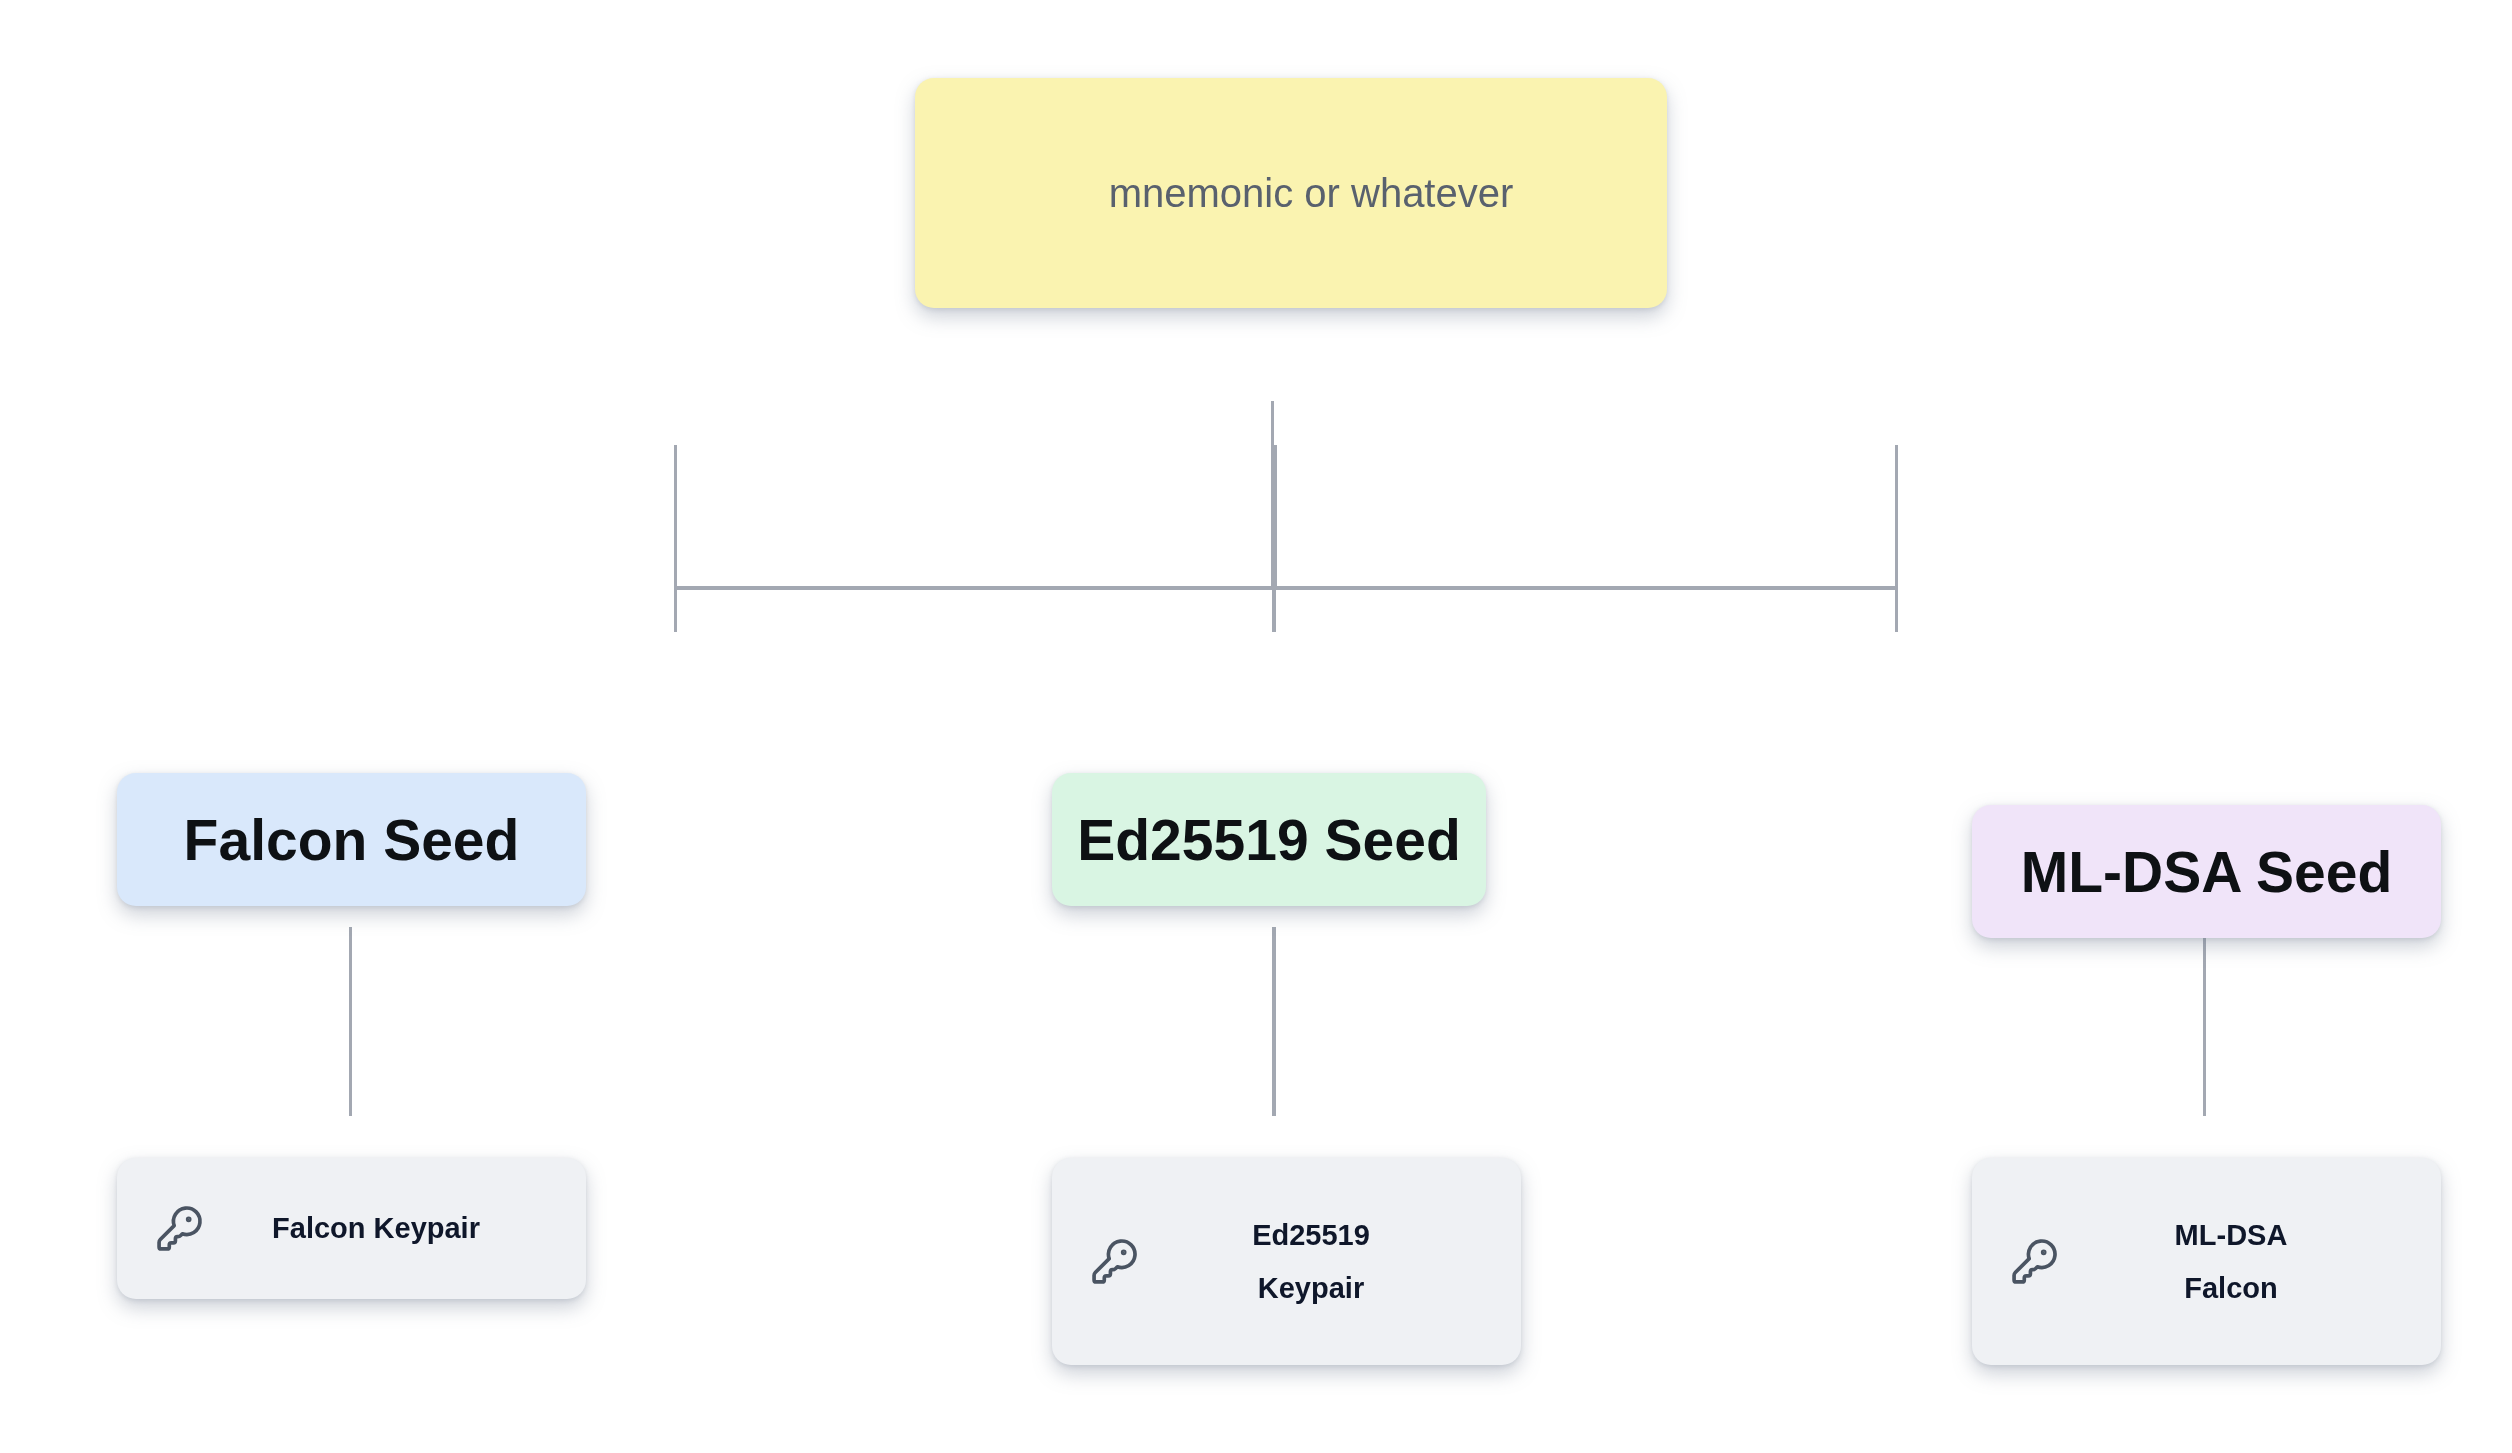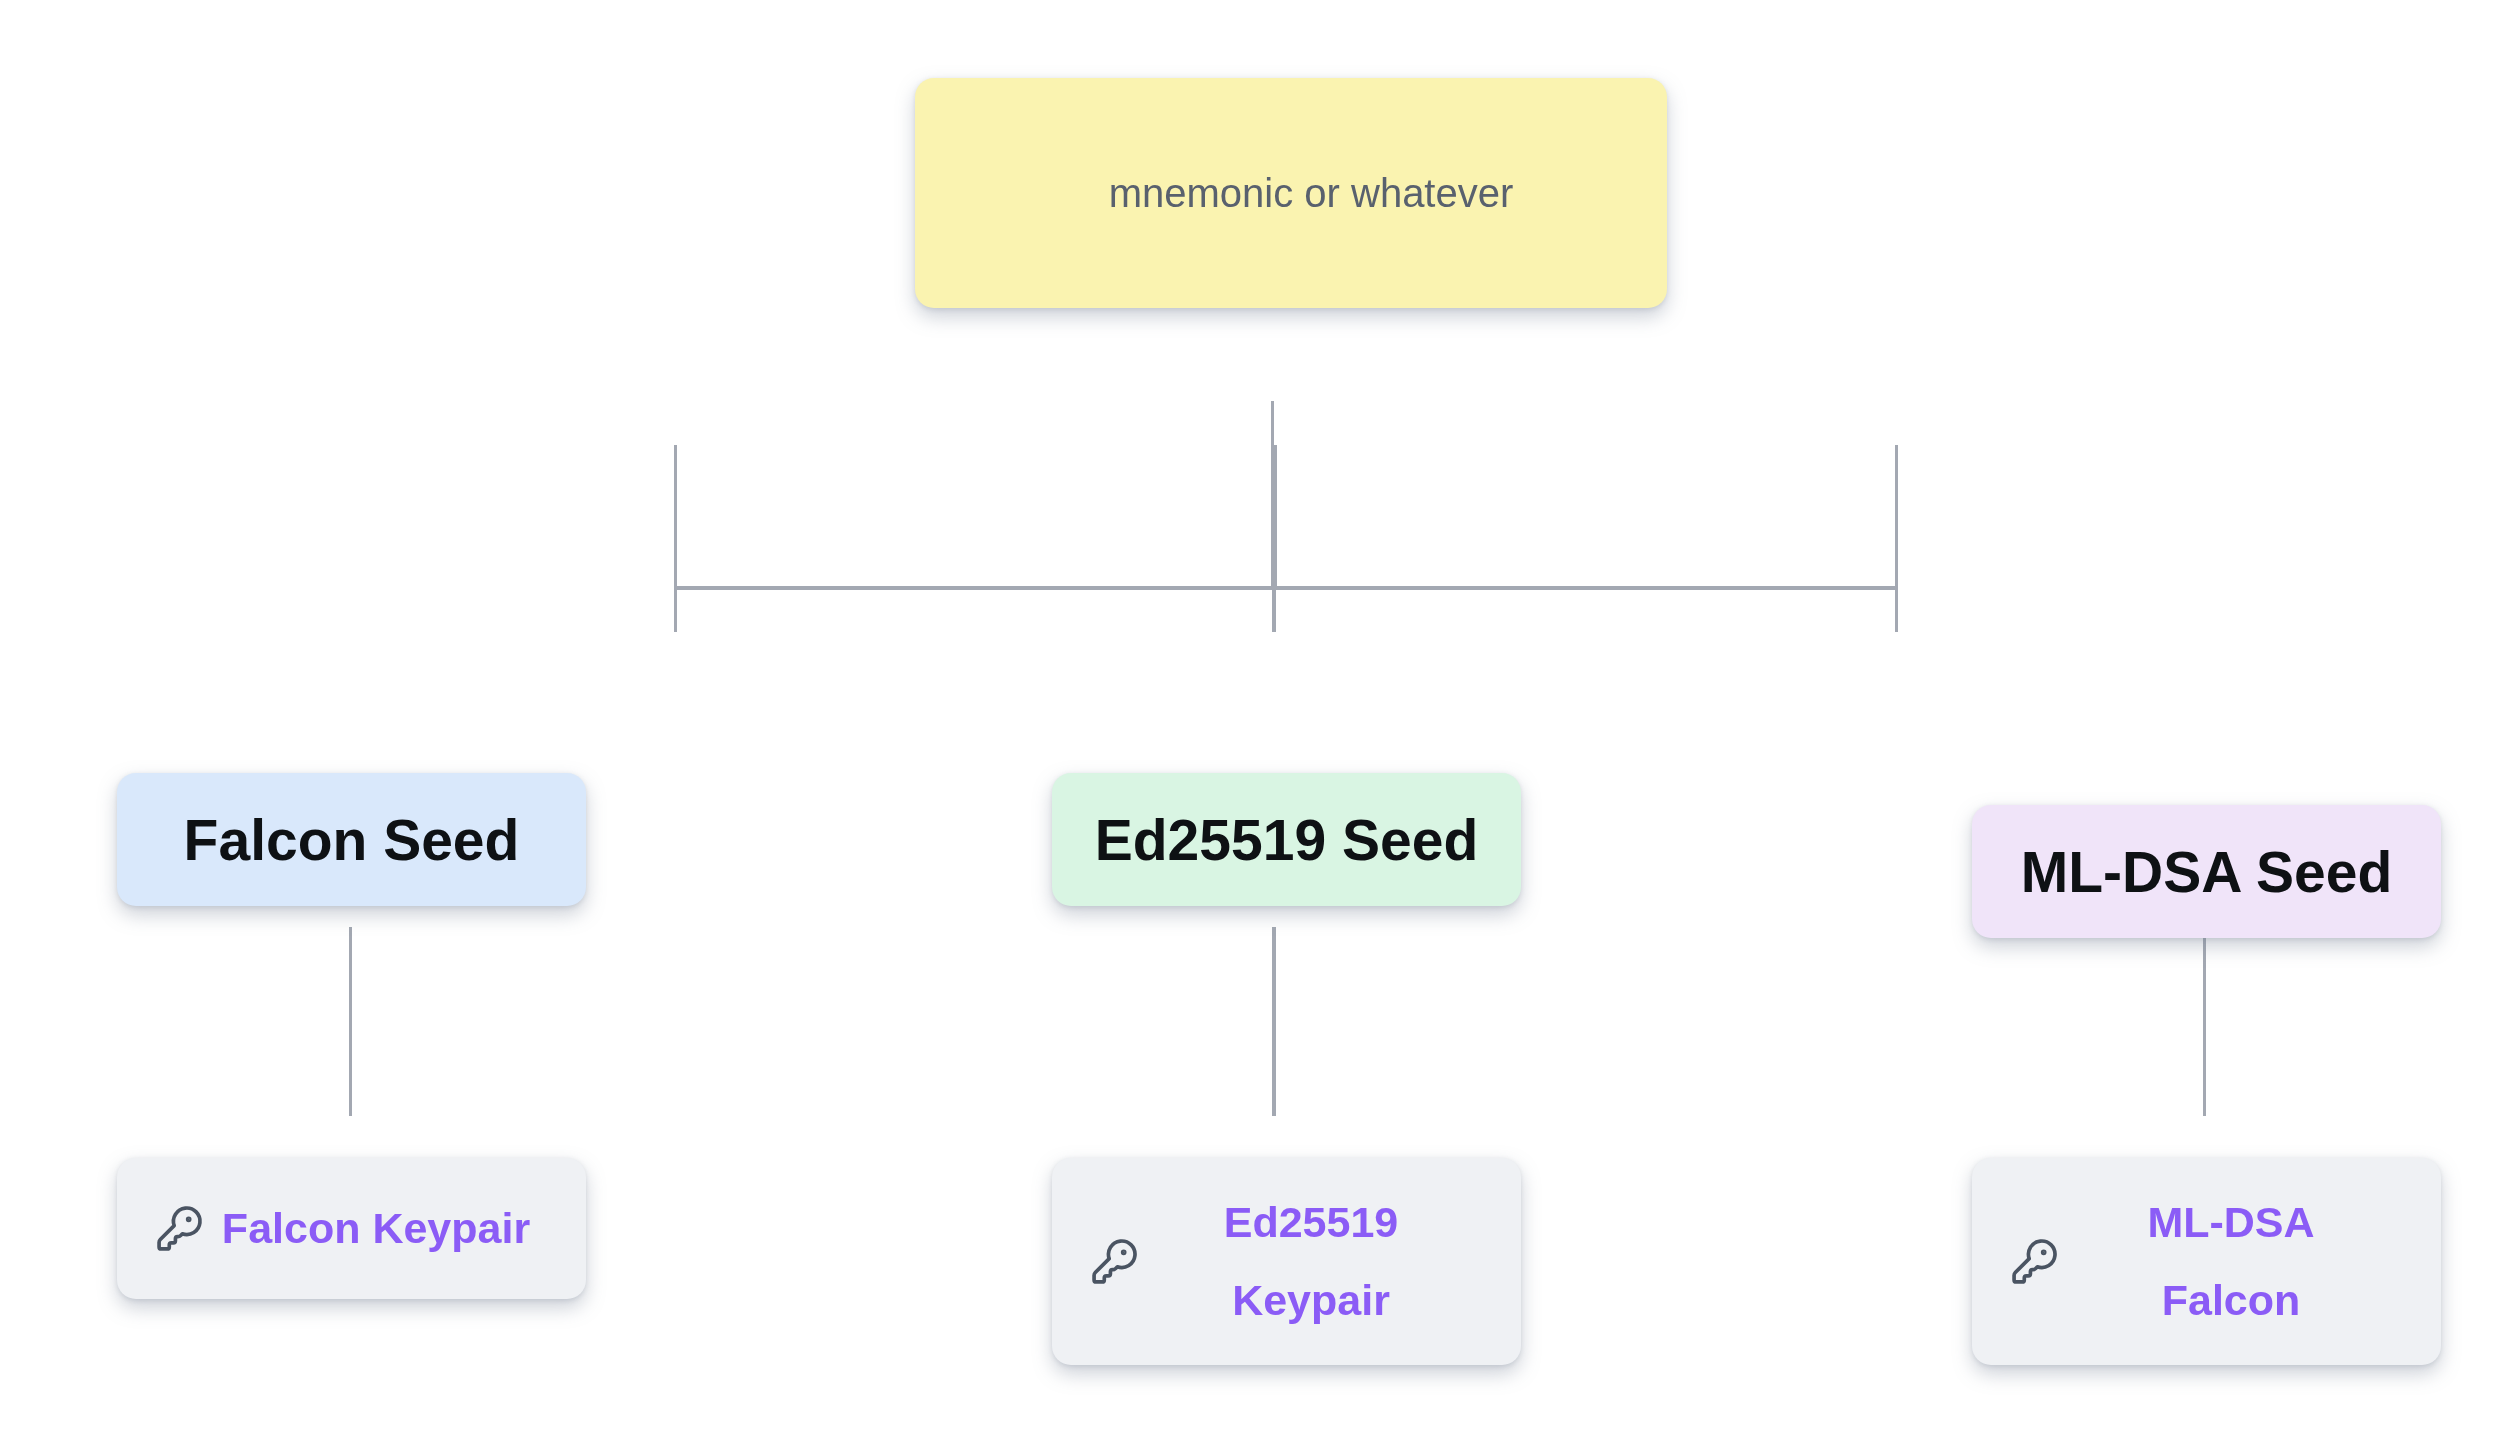--- a/index.html
+++ b/index.html
@@ -23,28 +23,28 @@
     position:absolute;display:flex;align-items:center;justify-content:center;
     border-radius:19px;box-sizing:border-box;
     box-shadow:0 8.7px 19px rgba(115,125,145,.35), 0 1.7px 4.3px rgba(115,125,145,.18);
   }
   #n-master{left:915px;top:78px;width:752px;height:230px;background:#faf3b0;
     flex-direction:column;gap:26px;}
   .master-title{font-size:49px;font-weight:700;color:#15181c;line-height:1.15;}
   .master-sub{font-size:40px;font-weight:400;color:#59616e;line-height:1.15;margin-left:40px;}
   .seed .seed-label{font-size:57px;font-weight:600;color:#0e1114;}
   #n-falcon-seed {left:117px; top:773px;width:469px;height:133px;background:#d9e8fb;}
-  #n-ed-seed     {left:1052px;top:773px;width:469px;height:133px;background:#d9f5e3;}
+  #n-ed-seed     {left:1052px;top:773px;width:434px;height:133px;background:#d9f5e3;}
   #n-ml-seed     {left:1972px;top:773px;width:469px;height:133px;background:#f0e4f9;margin-top:32px;}
   .keypair{background:#eff1f4;justify-content:flex-start;padding:0 38px;}
   #n-falcon-kp{left:117px; top:1158px;width:469px;height:141px;}
   #n-ed-kp    {left:1052px;top:1158px;width:469px;height:207px;}
   #n-ml-kp    {left:1972px;top:1158px;width:469px;height:207px;}
   .kp-label{
-    flex:1;text-align:center;font-size:43px;font-weight:600;color:#8b5cf6;
+    flex:1;text-align:center;font-size:29px;font-weight:600;color:#0f172a;
     line-height:1.8;white-space:pre-line;
   }
   .keyicon{width:49px;height:49px;flex:none;color:#4a5462;display:block;}
   .keyicon svg{width:100%;height:100%;display:block;}
 </style>
 </head>
 <body>
 
 <div class="canvas">
 

